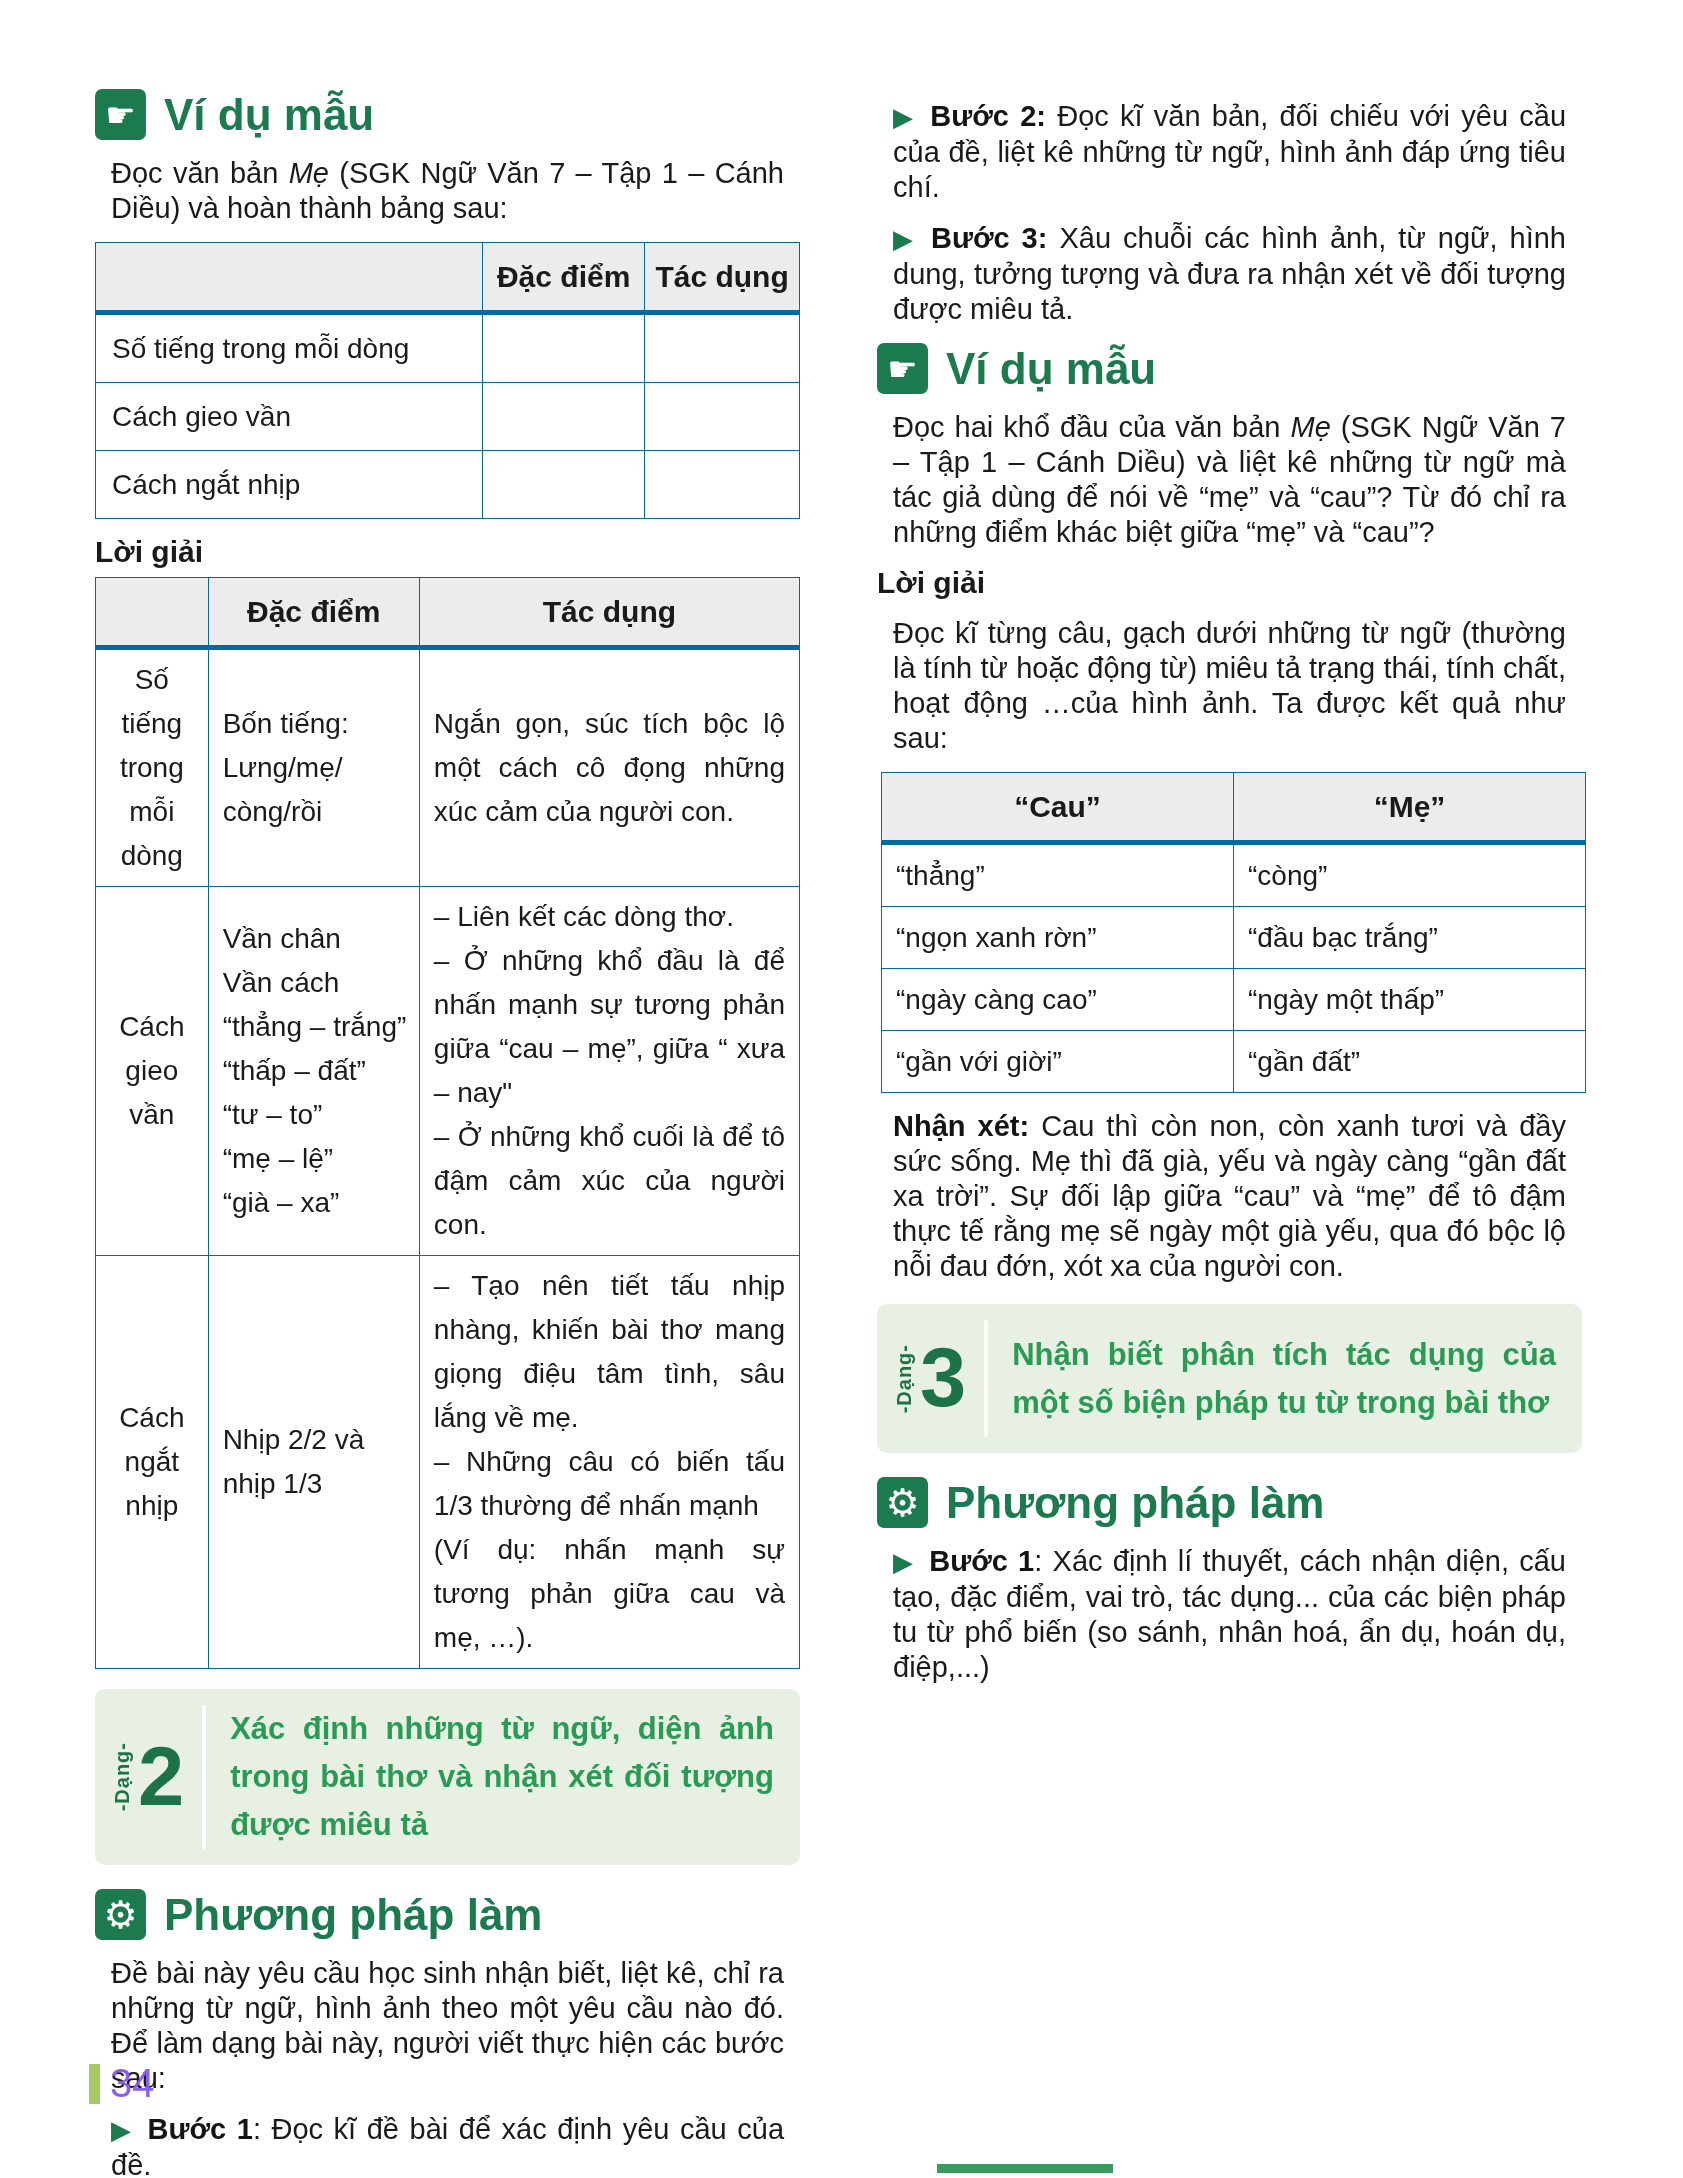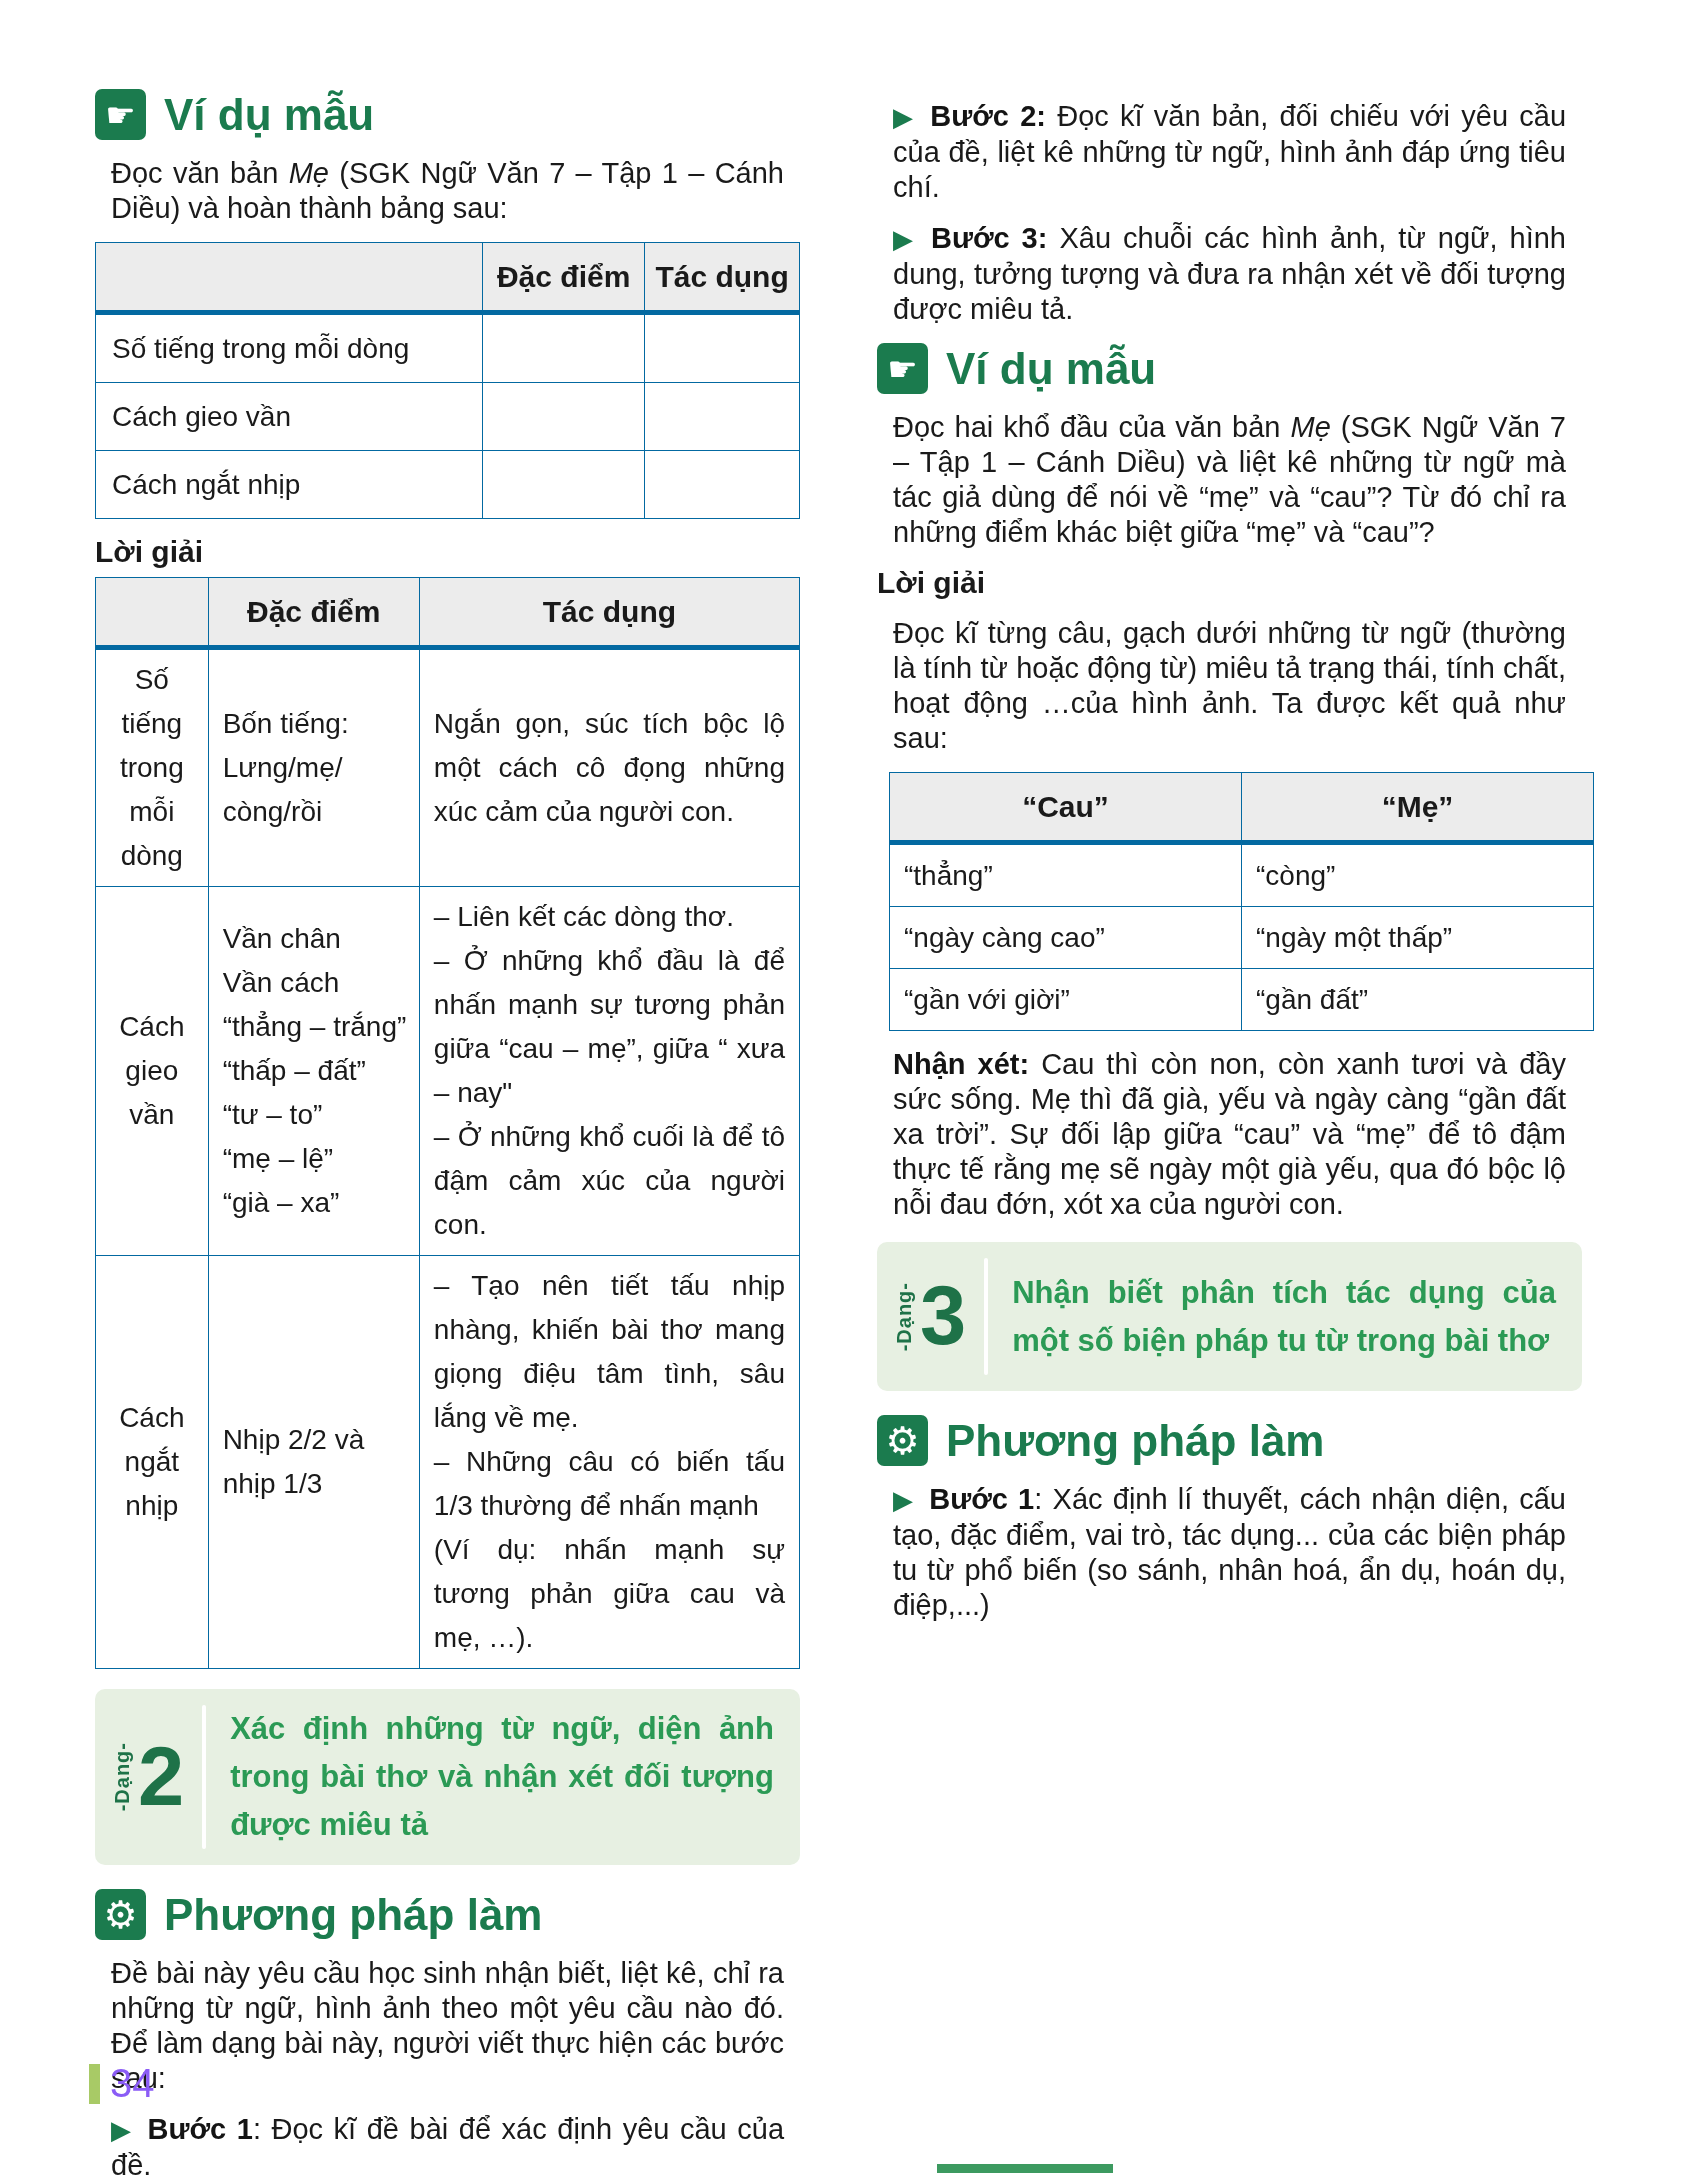--- a/index.html
+++ b/index.html
@@ -29,21 +29,21 @@
   th { background:#ececec; font-size:30px; font-weight:700; padding:8px 6px; height:51px; border-bottom-width:5px; }
   td { font-size:28px; line-height:44px; padding:6px 12px; vertical-align:middle; }
   .t1 { margin:12px 0 16px; }
   .t1 td { height:55px; padding-left:16px; }
   .t1 .c1 { width:55%; } .t1 .c2 { width:23%; } .t1 .c3 { width:22%; }
   .t2 { margin:8px 0 20px; }
   .t2 .c1 { width:16%; } .t2 .c2 { width:30%; } .t2 .c3 { width:54%; }
   .t2 td.c1 { text-align:center; padding:8px 6px; }
   .t2 td.c2 { padding:8px 8px 8px 14px; }
   .t2 td.c3 { text-align:justify; padding:8px 14px; }
-  .t3 { margin:10px 12px 16px; }
+  .t3 { margin:10px 4px 16px; }
   .t3 th { width:50%; }
   .t3 td { height:53px; padding:4px 14px; }
   .preline { white-space:pre-line; }
 
   .tri { color:#1b7b4e; font-size:26px; margin-right:14px; }
 
   .dang {
     background:#e7f0e2; border-radius:10px; display:flex; align-items:center;
     padding:16px 26px 16px 16px; margin:20px 0 24px; box-sizing:border-box; min-height:149px;
   }
@@ -181,20 +181,24 @@
         <tbody>
             <tr>
           <th>“Cau”</th>
           <th>“Mẹ”</th>
         </tr>
         <tr>
           <td>“thẳng”</td>
           <td>“còng”</td>
         </tr>
         <tr>
+          <td>“ngọn xanh rờn”</td>
+          <td>“đầu bạc trắng”</td>
+        </tr>
+        <tr>
           <td>“ngày càng cao”</td>
           <td>“ngày một thấp”</td>
         </tr>
         <tr>
           <td>“gần với giời”</td>
           <td>“gần đất”</td>
         </tr>
       </tbody>
         </table>
 

